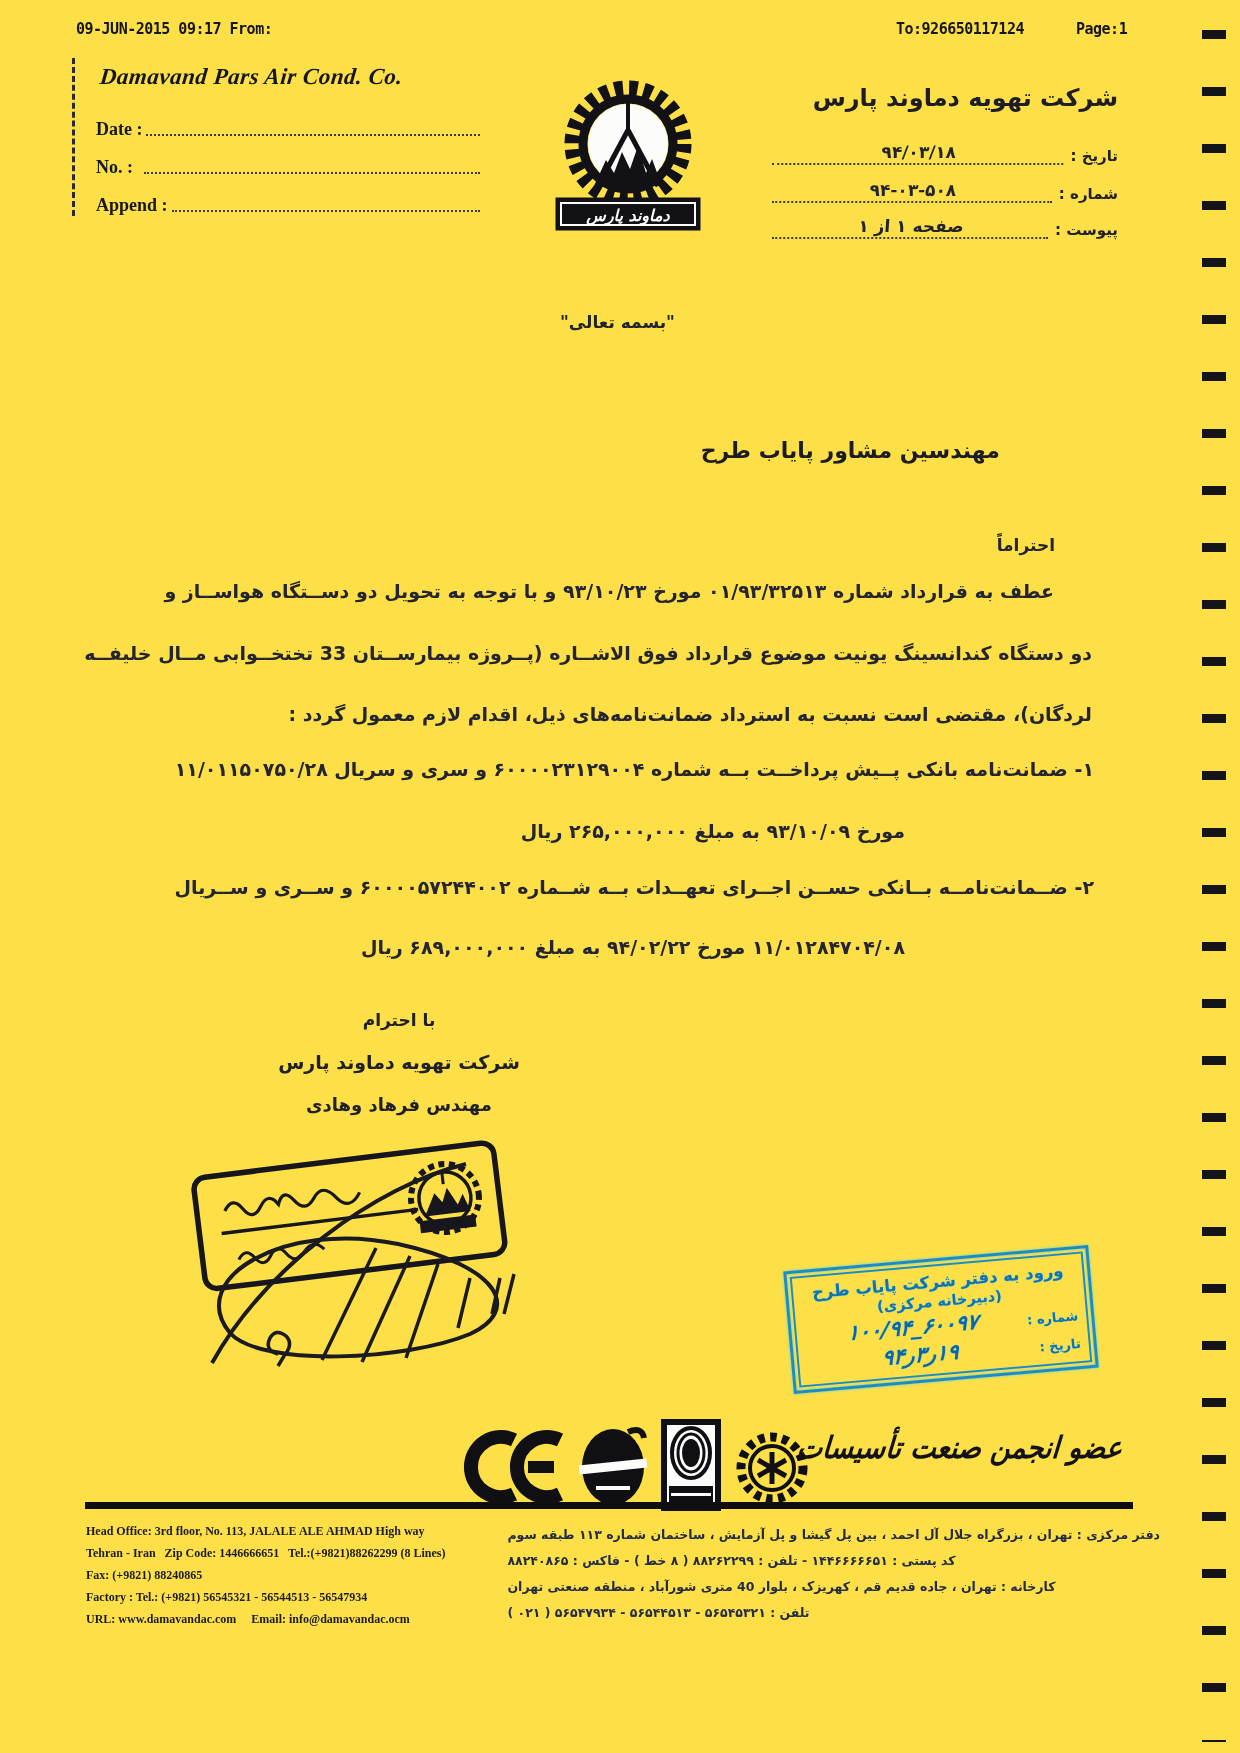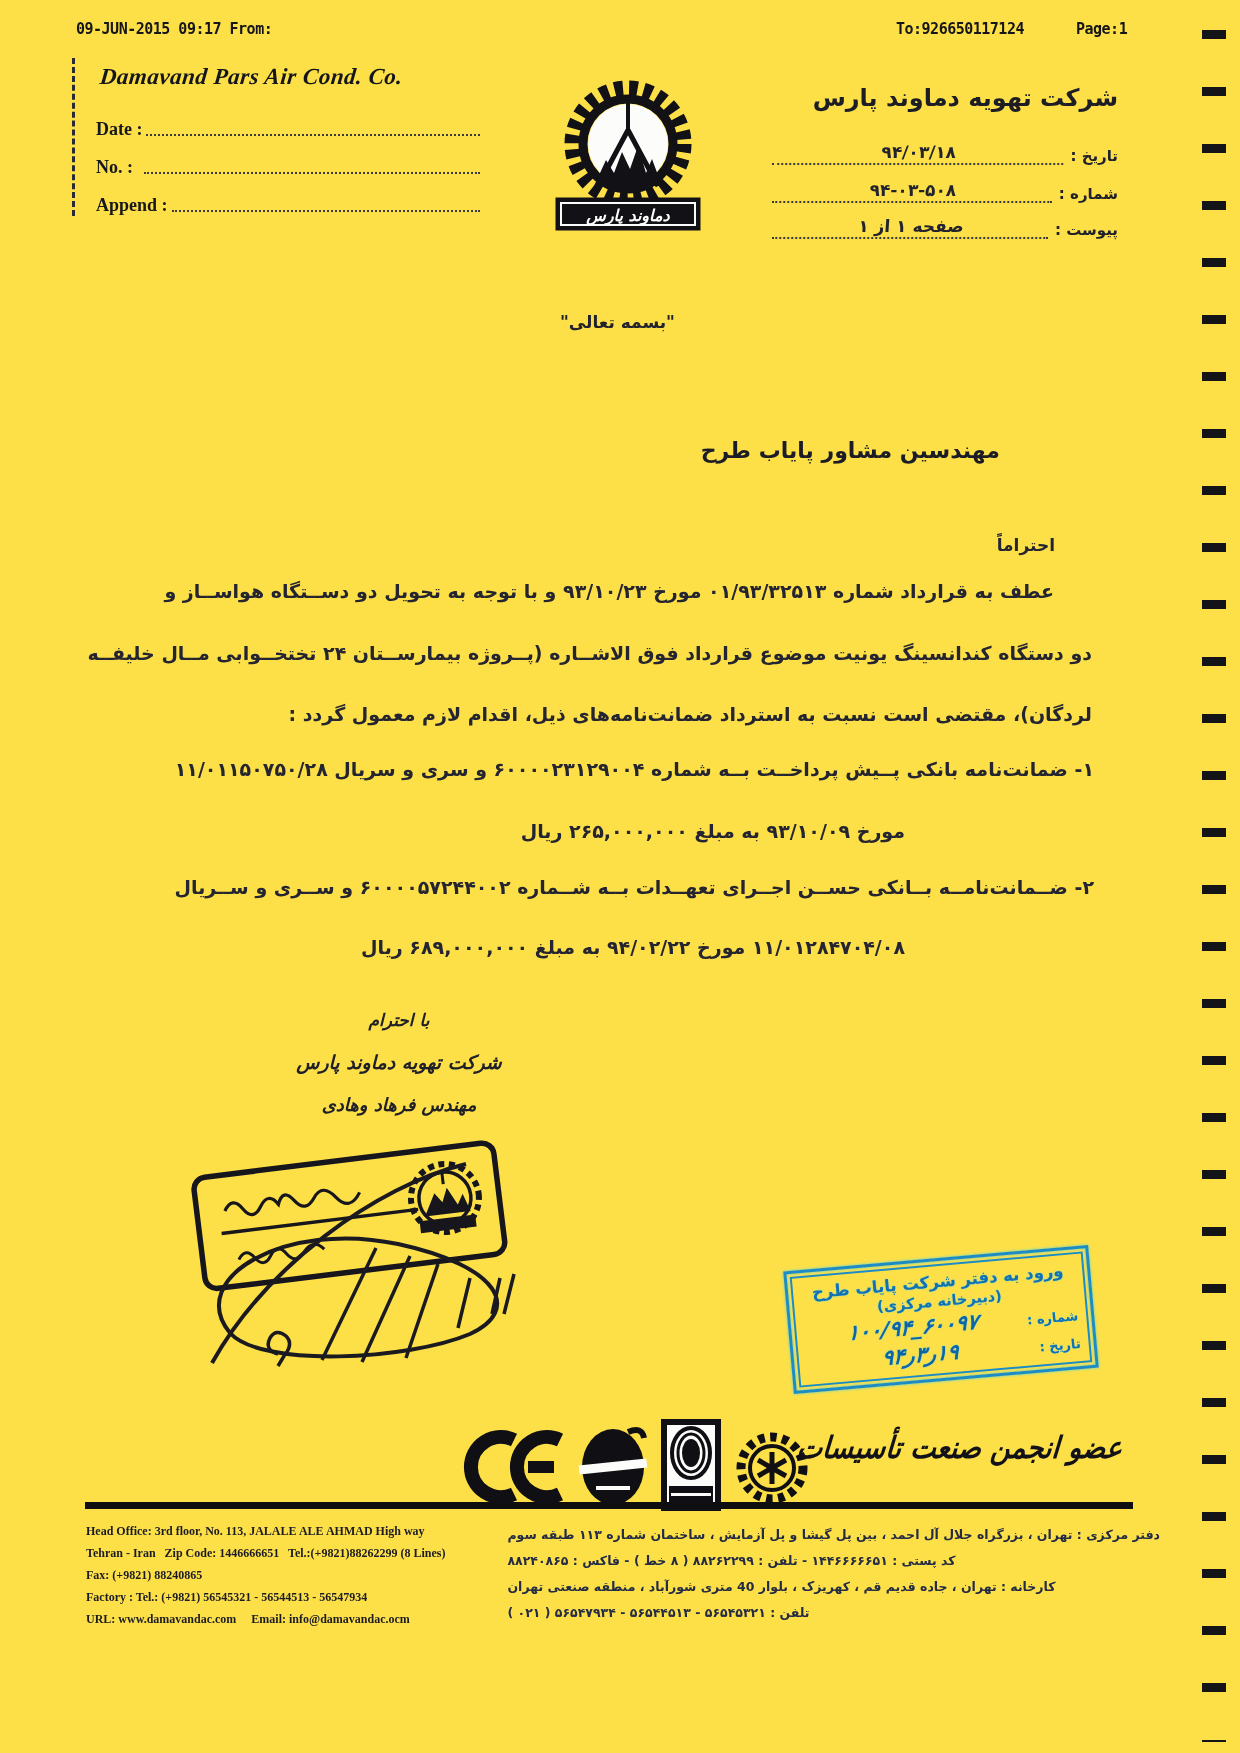--- a/index.html
+++ b/index.html
@@ -23,21 +23,21 @@
   .fa-row .lbl{font-size:15px;font-weight:800;color:#20202a;white-space:nowrap;margin-left:6px;}
   .fa-row .val{flex:1;border-bottom:2px dotted #3a3a42;text-align:center;
                font-size:17px;font-weight:700;color:#23232e;transform:skewX(-4deg);
                padding-bottom:1px;white-space:nowrap;}
   .ltr{direction:ltr;unicode-bidi:isolate;}
   
   .fa{direction:rtl;white-space:nowrap;}
   .b1{font-size:17px;font-weight:700;color:#23232d;}
   .title-fa{font-size:22px;font-weight:800;color:#1c1c26;}
   .body-fa{font-size:19px;font-weight:700;color:#252531;}
-  .sig{width:310px;text-align:center;font-weight:800;color:#202029;direction:rtl;font-style:italic;}
+  .sig{width:310px;text-align:center;font-weight:800;color:#202029;direction:rtl;}
   
   .estamp{width:300px;border:3px solid #1b8cc6;transform:rotate(-5deg);
           box-shadow:0 0 3px #4fd6ec, inset 0 0 3px #4fd6ec;background:rgba(255,255,255,0.0);}
   .estamp .in{border:2px solid #1b8cc6;margin:3px;padding:6px 8px 8px;direction:rtl;color:#1371b2;}
   .estamp .l1{text-align:center;font-size:16.5px;font-weight:800;white-space:nowrap;
               text-shadow:0 0 1.5px #55d8ee;}
   .estamp .l2{text-align:center;font-size:14.5px;font-weight:700;margin-top:2px;
               text-shadow:0 0 1.5px #55d8ee;}
   .estamp .row{display:flex;direction:rtl;align-items:baseline;margin-top:4px;}
   .estamp .slbl{font-size:13px;font-weight:800;white-space:nowrap;margin-left:6px;
@@ -108,21 +108,21 @@
     <span class="val">صفحه ۱ از ۱</span>
   </div>
 
   <div class="abs fa b1" style="left:560px;top:312px;">"بسمه تعالی"</div>
 
   <div class="abs fa title-fa" style="right:240px;top:438px;">مهندسین مشاور پایاب طرح</div>
 
   <div class="abs fa body-fa" style="right:185px;top:535px;font-size:17px;">احتراماً</div>
 
   <div class="abs fa body-fa" style="right:186px;top:580px;">عطف به قرارداد شماره ۰۱/۹۳/۳۲۵۱۳ مورخ ۹۳/۱۰/۲۳ و با توجه به تحویل دو دســتگاه هواســاز و</div>
-  <div class="abs fa body-fa" style="right:148px;top:642px;">دو دستگاه کندانسینگ یونیت موضوع قرارداد فوق الاشــاره (پــروژه بیمارســتان ۲۴ تختخــوابی مــال خلیفــه</div>
+  <div class="abs fa body-fa" style="right:148px;top:642px;">دو دستگاه کندانسینگ یونیت موضوع قرارداد فوق الاشــاره (پــروژه بیمارســتان 33 تختخــوابی مــال خلیفــه</div>
   <div class="abs fa body-fa" style="right:148px;top:703px;">لردگان)، مقتضی است نسبت به استرداد ضمانت‌نامه‌های ذیل، اقدام لازم معمول گردد :</div>
   <div class="abs fa body-fa" style="right:146px;top:758px;">۱- ضمانت‌نامه بانکی پــیش پرداخــت بــه شماره ۶۰۰۰۰۲۳۱۲۹۰۰۴ و سری و سریال ۱۱/۰۱۱۵۰۷۵۰/۲۸</div>
   <div class="abs fa body-fa" style="right:335px;top:820px;">مورخ ۹۳/۱۰/۰۹ به مبلغ ۲۶۵,۰۰۰,۰۰۰ ریال</div>
   <div class="abs fa body-fa" style="right:146px;top:876px;">۲- ضــمانت‌نامــه بــانکی حســن اجــرای تعهــدات بــه شــماره ۶۰۰۰۰۵۷۲۴۴۰۰۲ و ســری و ســریال</div>
   <div class="abs fa body-fa" style="right:335px;top:936px;">۱۱/۰۱۲۸۴۷۰۴/۰۸ مورخ ۹۴/۰۲/۲۲ به مبلغ ۶۸۹,۰۰۰,۰۰۰ ریال</div>
 
   <div class="abs sig" style="left:244px;top:1010px;font-size:17px;">با احترام</div>
   <div class="abs sig" style="left:244px;top:1051px;font-size:19px;">شرکت تهویه دماوند پارس</div>
   <div class="abs sig" style="left:244px;top:1094px;font-size:18px;">مهندس فرهاد وهادی</div>
 

